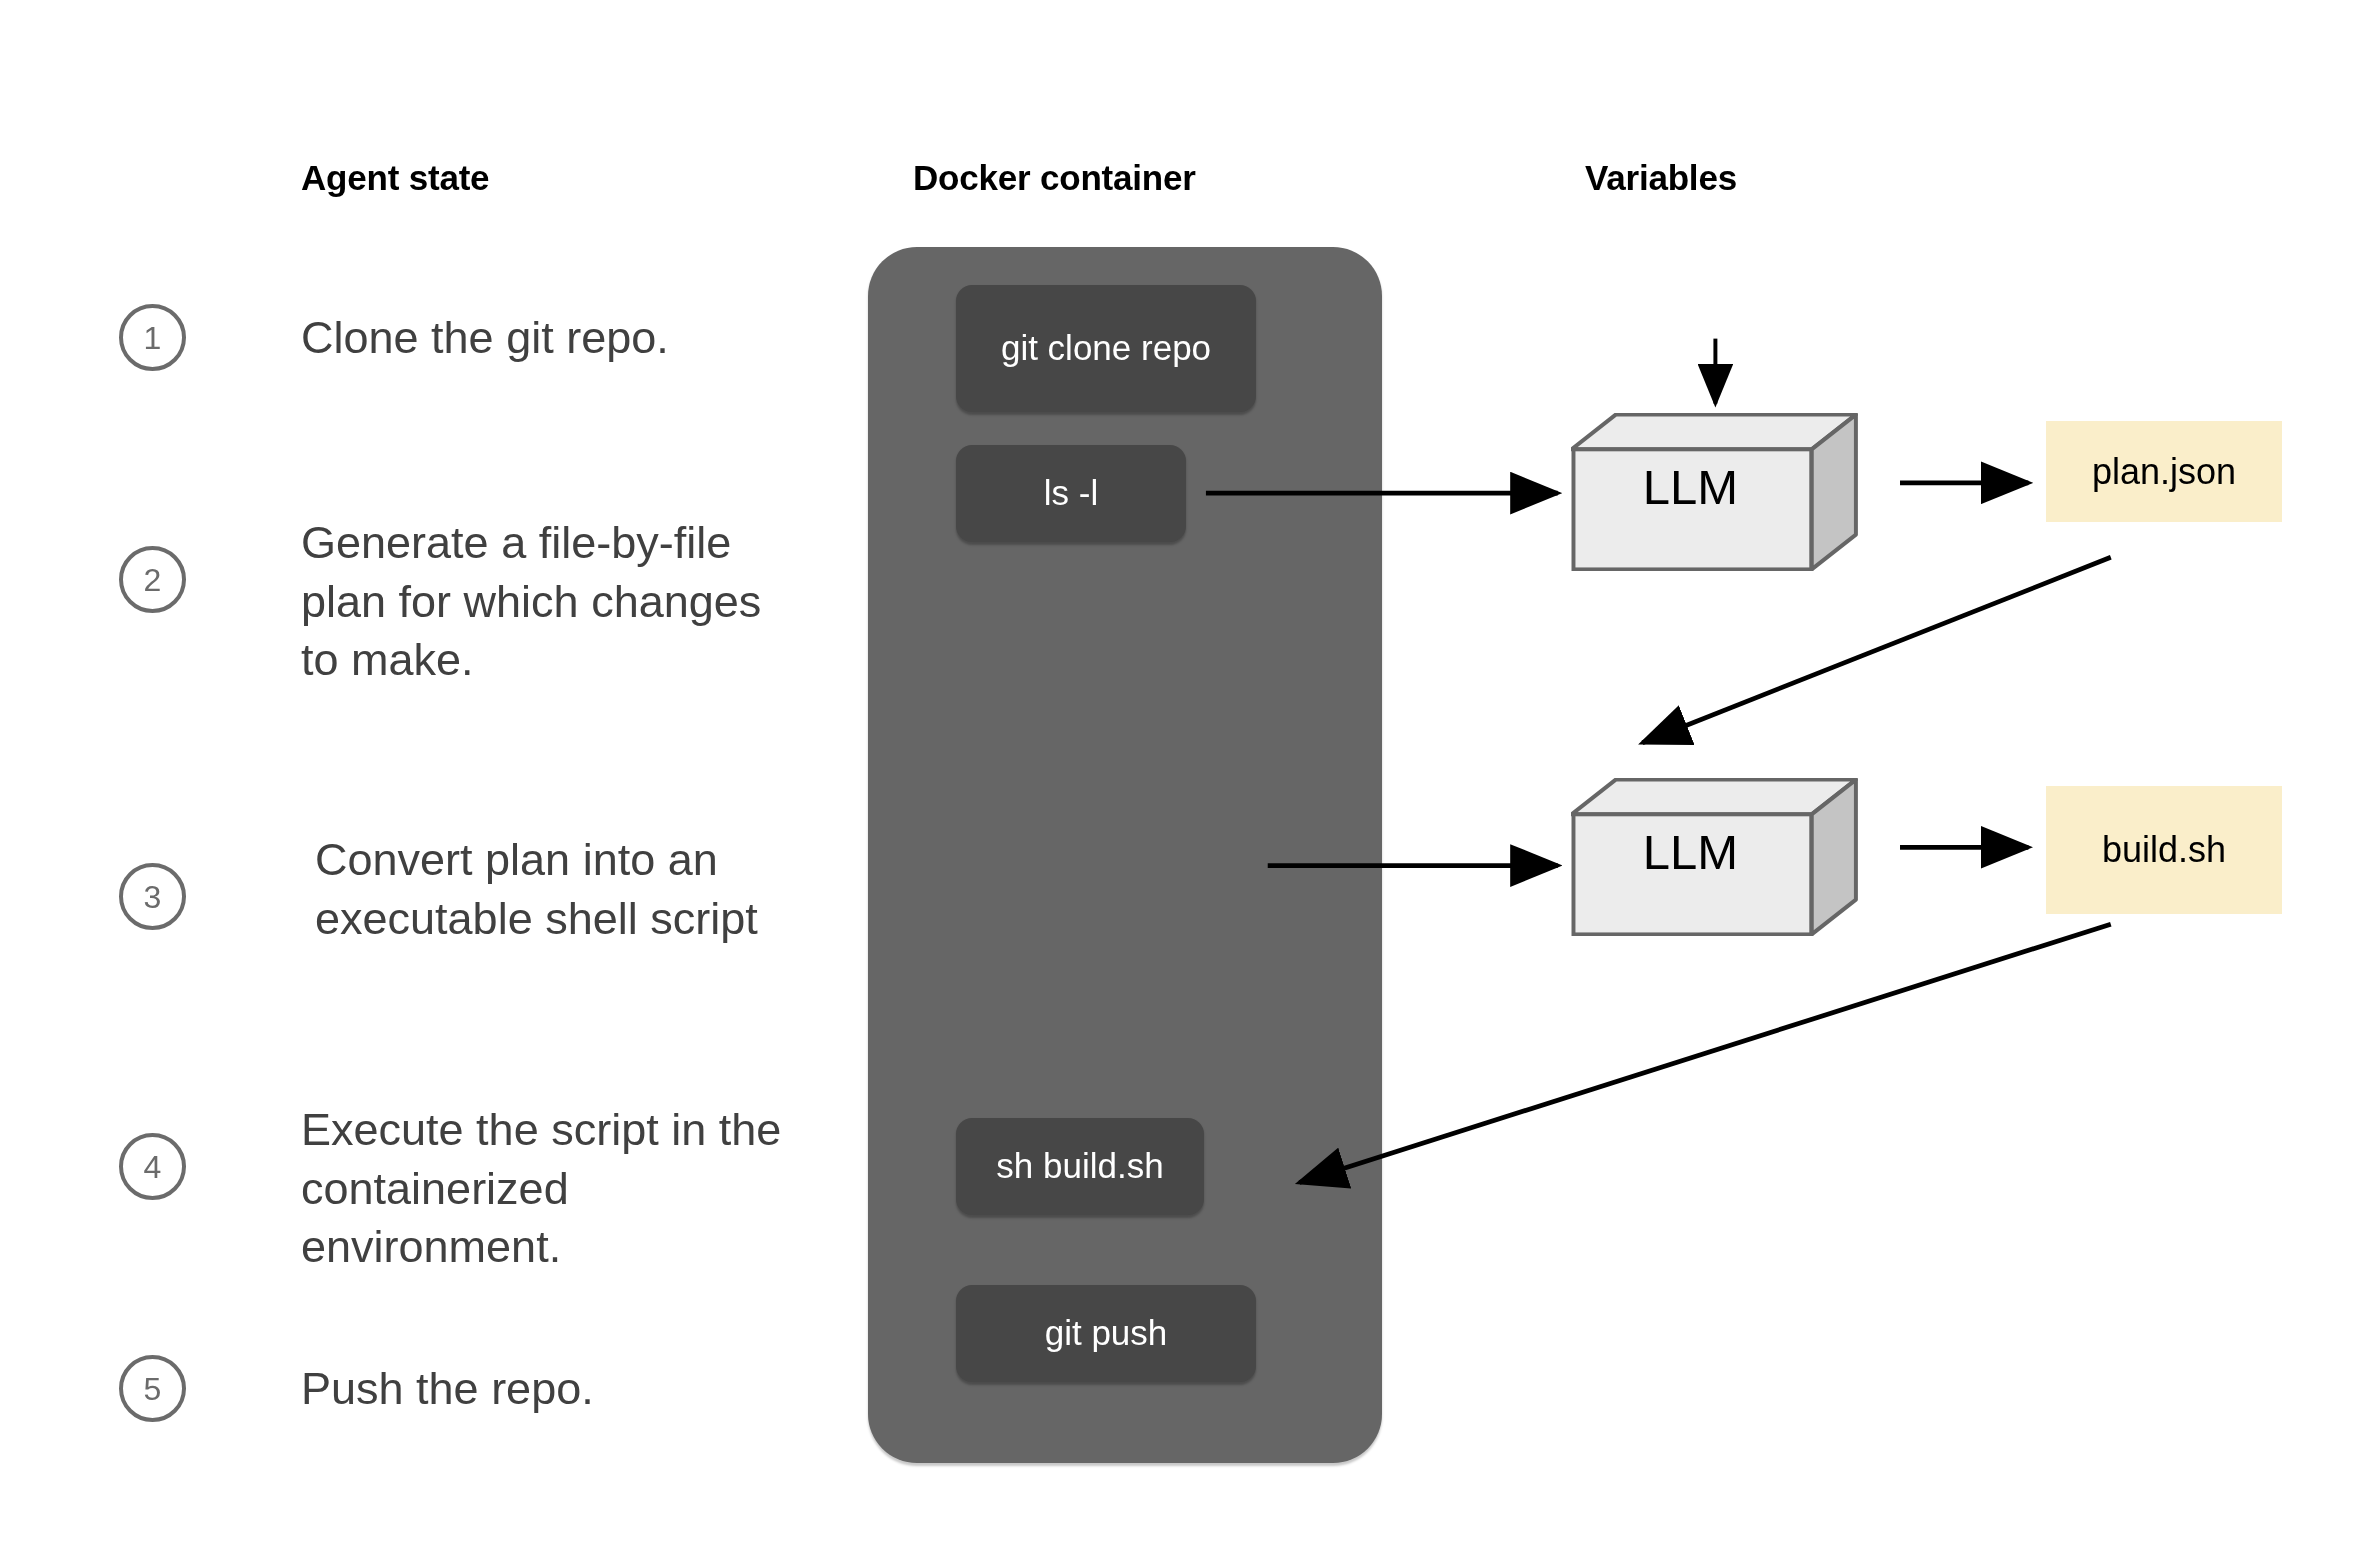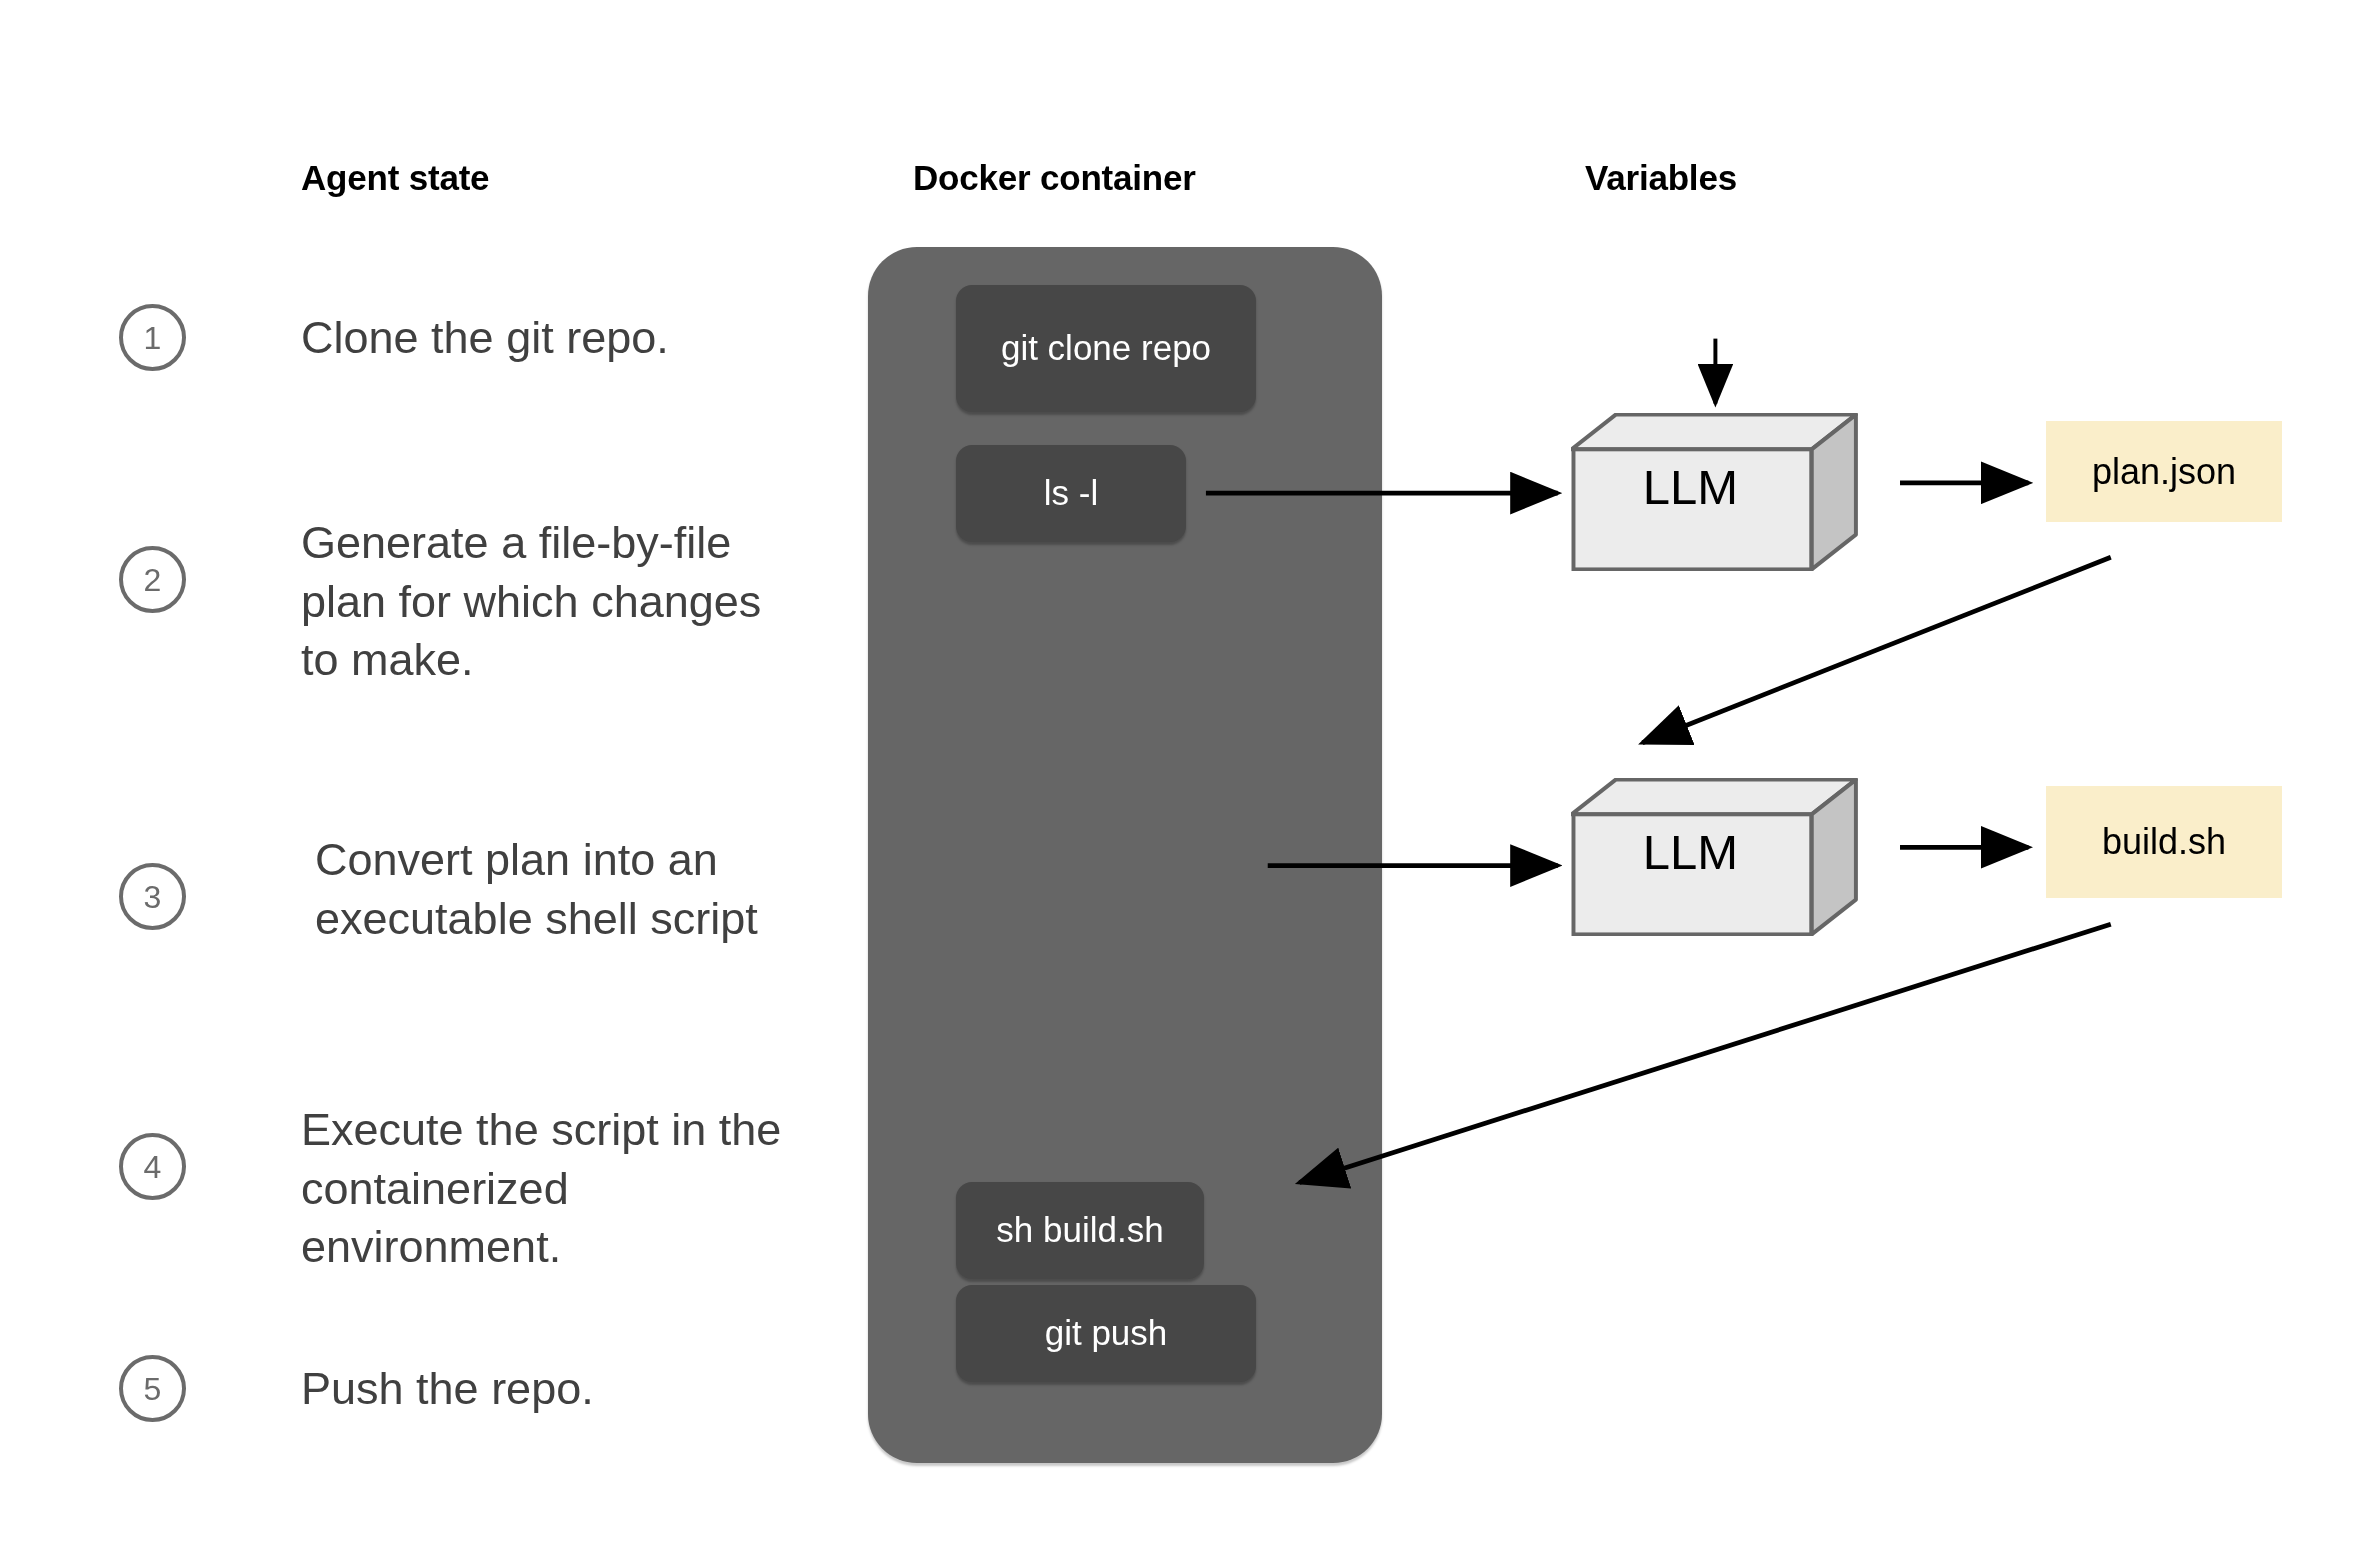--- a/index.html
+++ b/index.html
@@ -87,37 +87,37 @@
     align-items: center;
     justify-content: center;
     text-align: right;
     box-shadow: 0 2.4px 2.4px rgba(0,0,0,0.25);
     box-sizing: border-box;
     padding: 4.8px 9.5px;
   }
   #cmd-git-clone { left: 956px; top: 246px;  width: 300px; height: 127px; }
   #cmd-ls        { left: 956px; top: 406px;  width: 230px; height: 97px; }
   #cmd-cat       { left: 956px; top: 773px;  width: 300px; height: 108px; }
-  #cmd-sh-build  { left: 956px; top: 1143px; width: 248px; height: 97px; }
+  #cmd-sh-build  { left: 956px; top: 1079px; width: 248px; height: 97px; }
   #cmd-git-push  { left: 956px; top: 1246px; width: 300px; height: 97px; }
 
   
   .var-chip {
     position: absolute;
     background: #faeeca;
     color: #000000;
     font-size: 36px;
     display: flex;
     align-items: center;
     justify-content: center;
     box-sizing: border-box;
   }
   #var-user-prompt { left: 1565px; top: 219px;  width: 301px; height: 101px; }
   #var-plan-json   { left: 2046px; top: 382px;  width: 236px; height: 101px; }
-  #var-build-sh    { left: 2046px; top: 747px;  width: 236px; height: 112px; }
+  #var-build-sh    { left: 2046px; top: 747px;  width: 236px; height: 128px; }
 
   
   .llm-box {
     position: absolute;
     width: 227px;
     height: 158px;
   }
   #llm-1 { left: 1571px; top: 374px; }
   #llm-2 { left: 1571px; top: 739px; }
   .llm-label {

